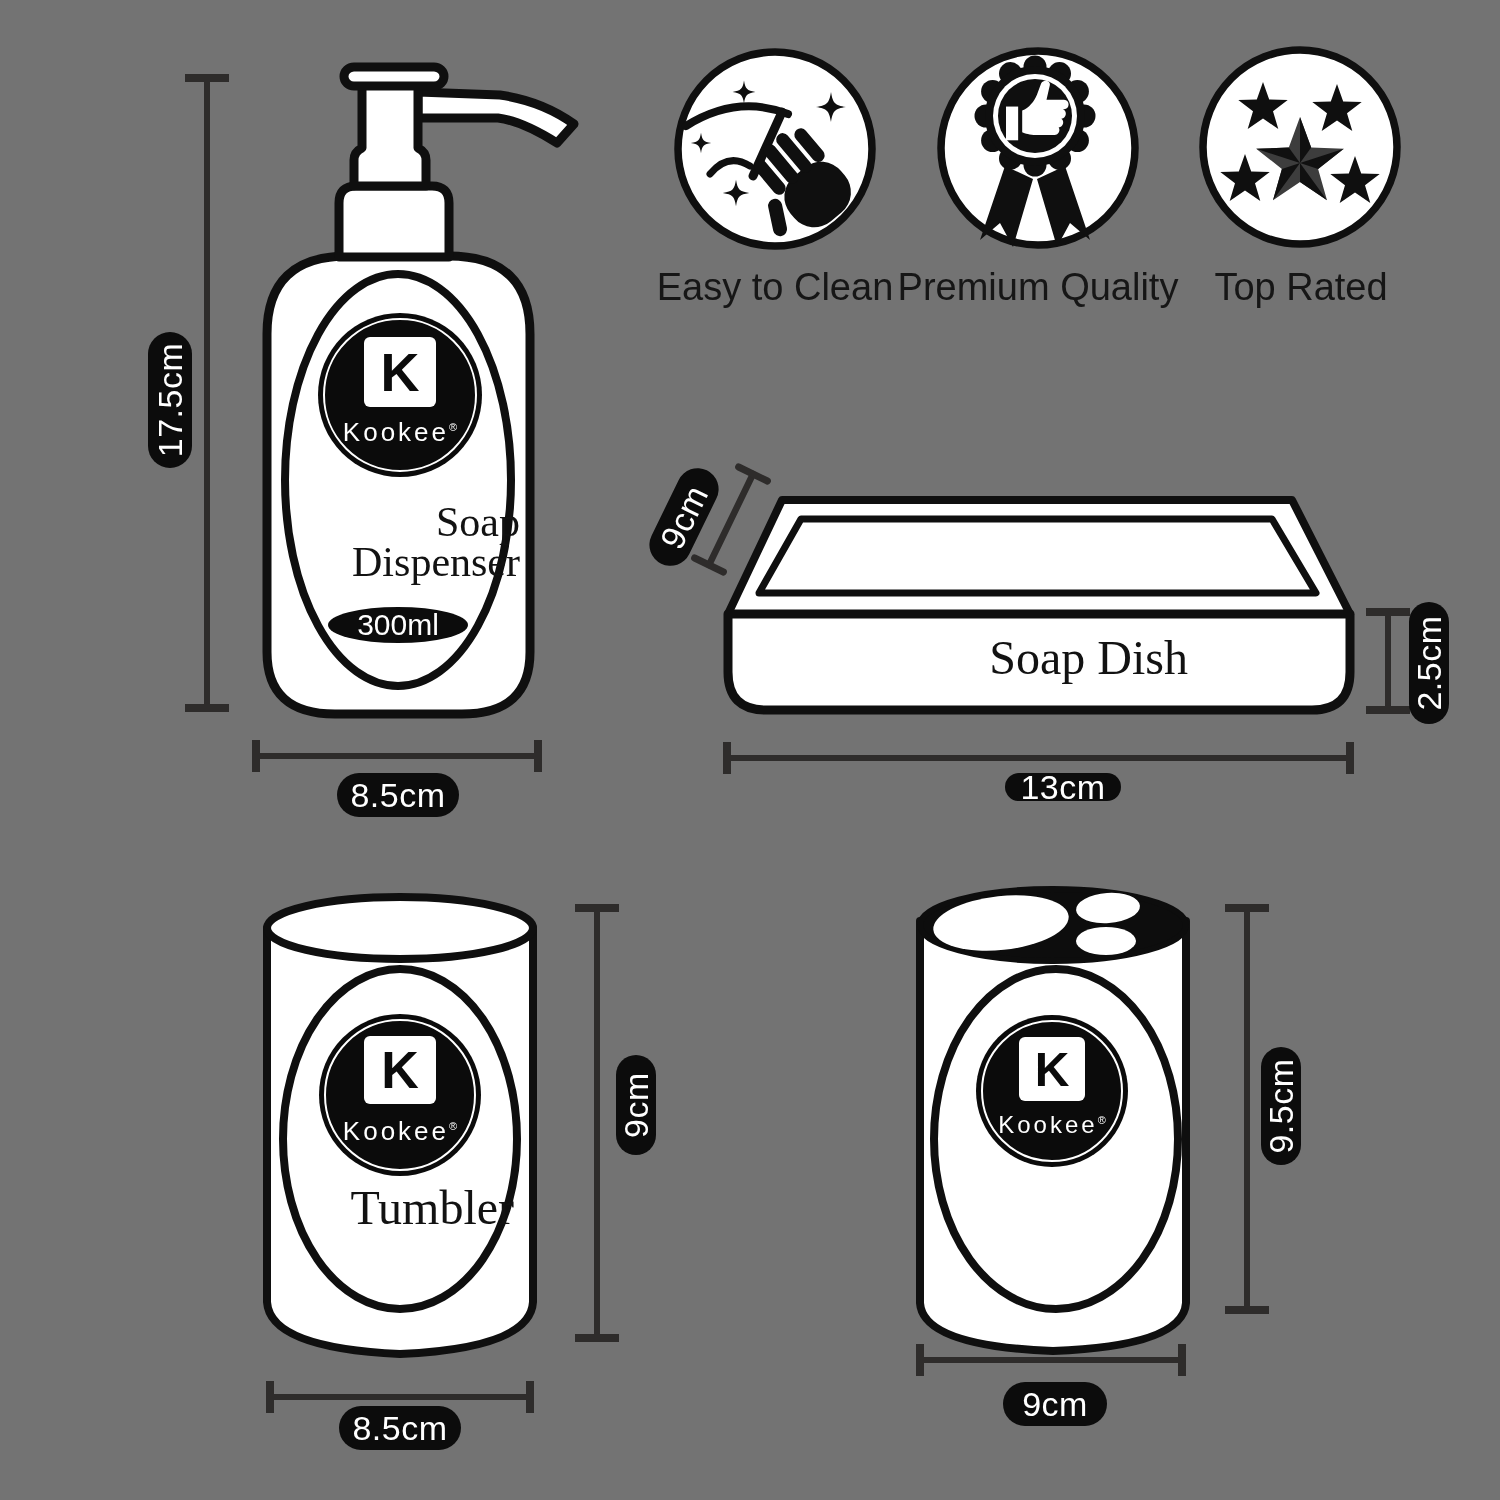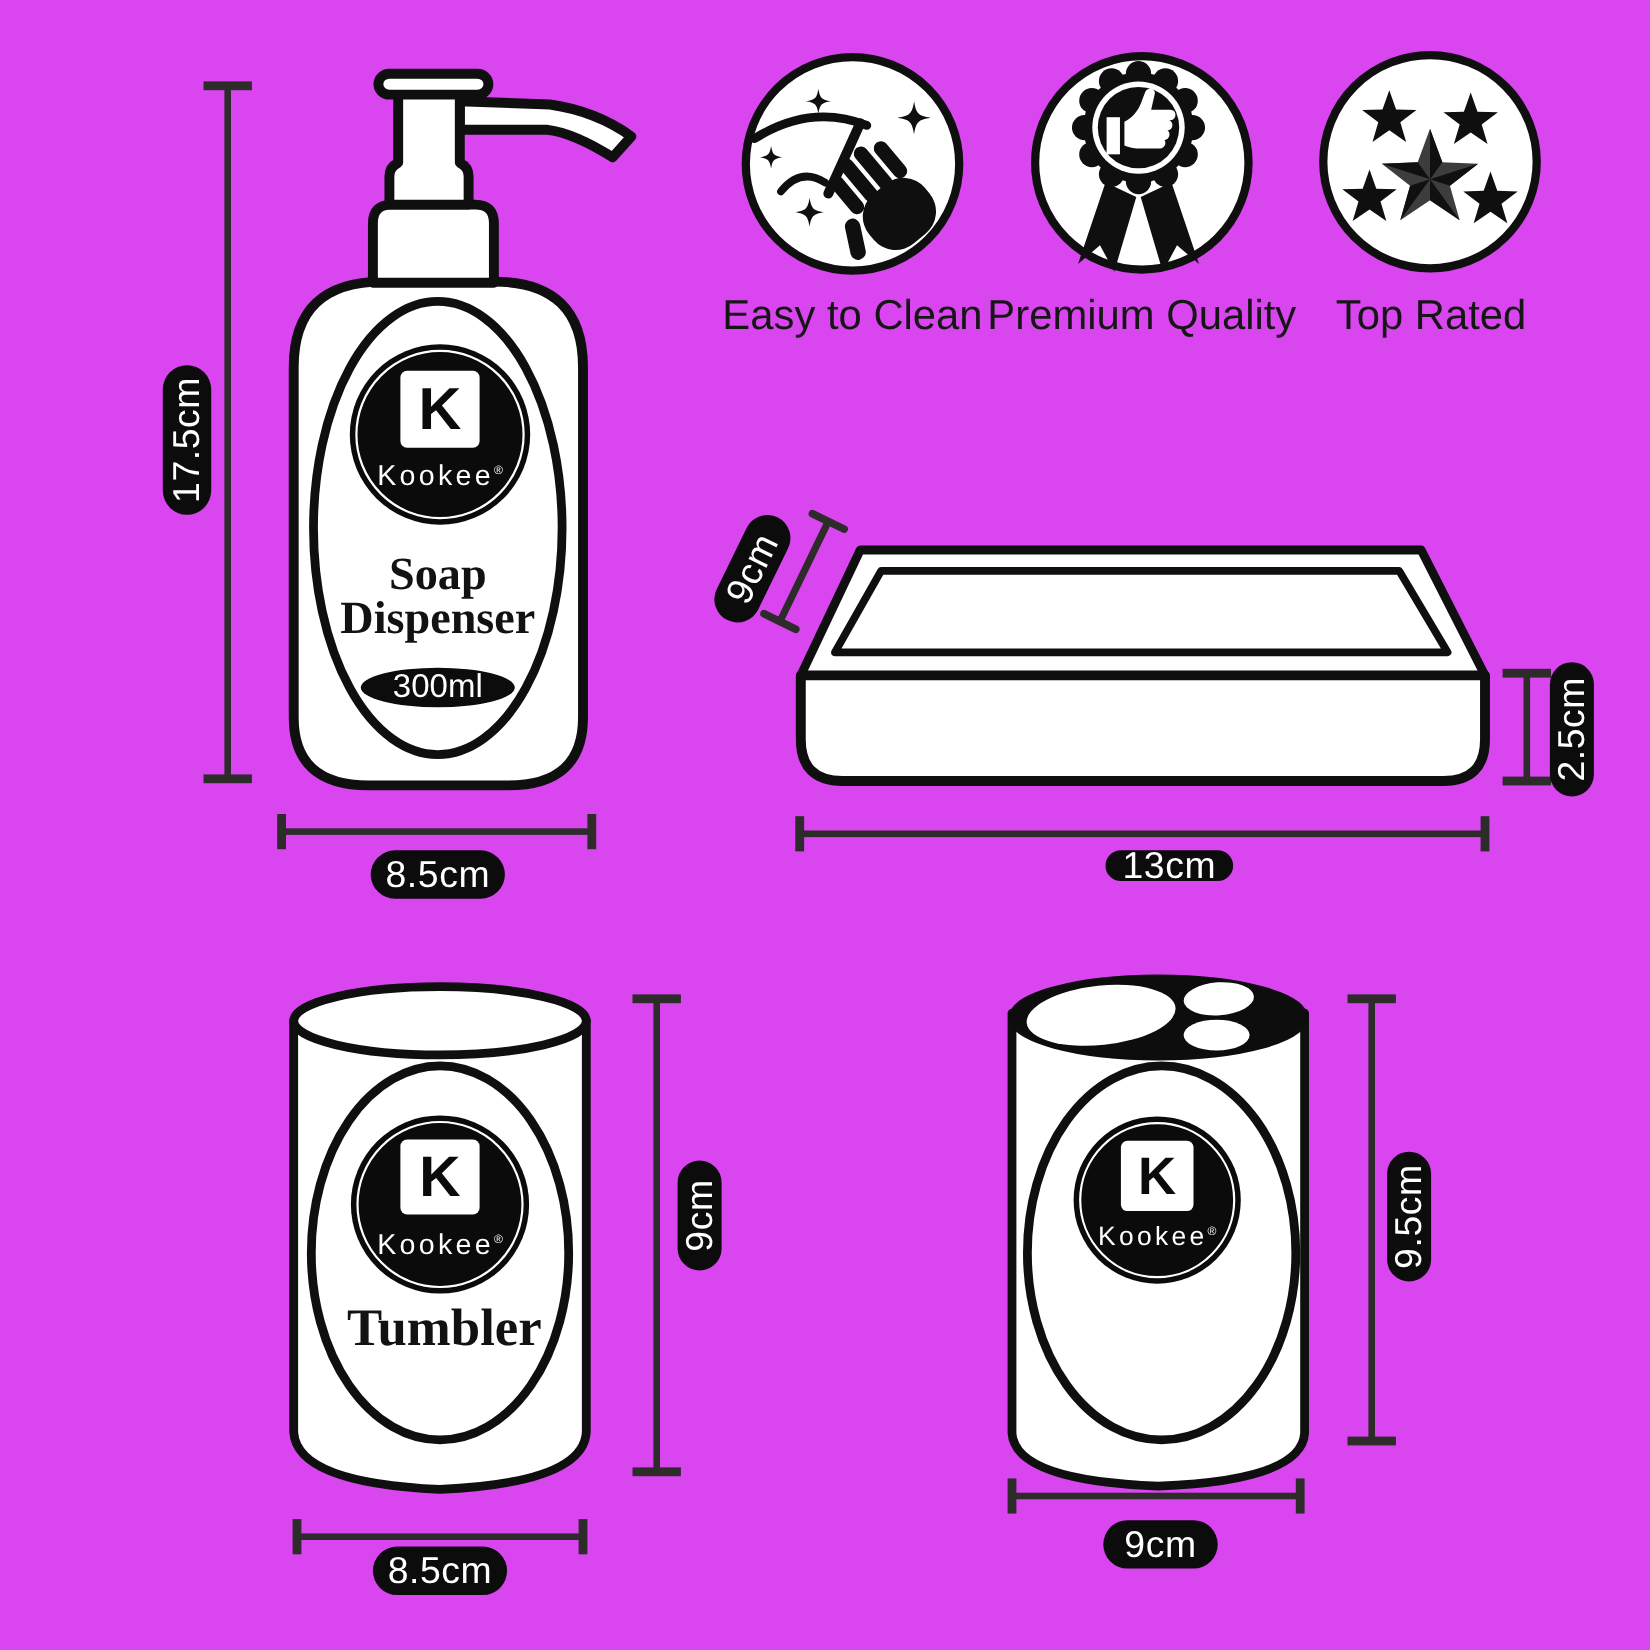--- a/index.html
+++ b/index.html
@@ -1,16 +1,16 @@
 <!DOCTYPE html>
 <html><head>
 <meta charset="utf-8">
 <style>
   html,body{margin:0;padding:0;background:#fff;}
-  .canvas{position:relative;width:1500px;height:1500px;background:#d946ef;overflow:hidden;
+  .canvas{position:relative;width:1500px;height:1500px;background:#737373;overflow:hidden;
           font-family:"Liberation Sans",sans-serif;color:#111;}
   svg.lineart{position:absolute;left:0;top:0;z-index:1;}
 
   
   .dim-v{position:absolute;width:6px;background:#2e2c2b;z-index:2;}
   .dim-v::before,.dim-v::after{content:"";position:absolute;left:-19px;width:44px;height:8px;background:#2e2c2b;}
   .dim-v::before{top:-4px;}
   .dim-v::after{bottom:-4px;}
   .dim-h{position:absolute;height:6px;background:#2e2c2b;z-index:2;}
   .dim-h::before,.dim-h::after{content:"";position:absolute;top:-13px;width:8px;height:32px;background:#2e2c2b;}
@@ -20,22 +20,22 @@
   
   .pill{position:absolute;background:#0c0c0c;color:#fff;border-radius:999px;
         display:flex;align-items:center;justify-content:center;
         font-size:34px;letter-spacing:0.5px;z-index:3;}
   .rot90{transform:rotate(-90deg);}
 
   
   .badge-label{position:absolute;width:360px;text-align:center;font-size:38px;color:#161616;z-index:2;}
 
   
-  .pname{position:absolute;text-align:center;font-family:"Liberation Serif",serif;
-         font-weight:700;color:#121212;z-index:3;}
+  .pname{position:absolute;text-align:right;font-family:"Liberation Serif",serif;
+         font-weight:400;color:#121212;z-index:3;}
 
   
   .cap-ellipse{position:absolute;background:#0c0c0c;color:#fff;border-radius:50%;
                display:flex;align-items:center;justify-content:center;font-size:30px;z-index:3;}
 
   
   .logo{position:absolute;background:#0b0b0b;border-radius:50%;z-index:4;}
   .logo .ring{position:absolute;inset:5px;border:2px solid #fff;border-radius:50%;}
   .logo .sq{position:absolute;left:50%;transform:translateX(-50%);background:#fff;border-radius:6px;
             display:flex;align-items:center;justify-content:center;
@@ -185,20 +185,21 @@
   <div class="pill" style="left:632px;top:496px;width:104px;height:42px;transform:rotate(-64deg);">9cm</div>
   <div class="pill rot90" style="left:1368px;top:643px;width:122px;height:40px;">2.5cm</div>
   <div class="pill" style="left:1005px;top:773px;width:116px;height:28px;">13cm</div>
   <div class="pill rot90" style="left:586px;top:1085px;width:100px;height:40px;">9cm</div>
   <div class="pill" style="left:339px;top:1406px;width:122px;height:44px;">8.5cm</div>
   <div class="pill rot90" style="left:1222px;top:1086px;width:118px;height:40px;">9.5cm</div>
   <div class="pill" style="left:1003px;top:1382px;width:104px;height:44px;">9cm</div>
 
   <div class="pname" style="left:276px;top:502px;width:244px;font-size:42px;line-height:40px;">Soap Dispenser</div>
   <div class="cap-ellipse" style="left:328px;top:607px;width:140px;height:36px;text-align:center;">300ml</div>
+  <div class="pname" style="left:888px;top:630px;width:300px;font-size:48px;">Soap Dish</div>
   <div class="pname" style="left:294px;top:1180px;width:220px;font-size:48px;">Tumbler</div>
 
   <div class="logo" style="left:318px;top:313px;width:164px;height:164px;">
     <div class="ring"></div>
     <div class="sq" style="top:24px;width:72px;height:70px;font-size:54px;">K</div>
     <div class="nm" style="top:104px;font-size:26px;"><span>Kookee</span><sup>®</sup></div>
   </div>
 
   <div class="logo" style="left:319px;top:1014px;width:162px;height:162px;">
     <div class="ring"></div>

